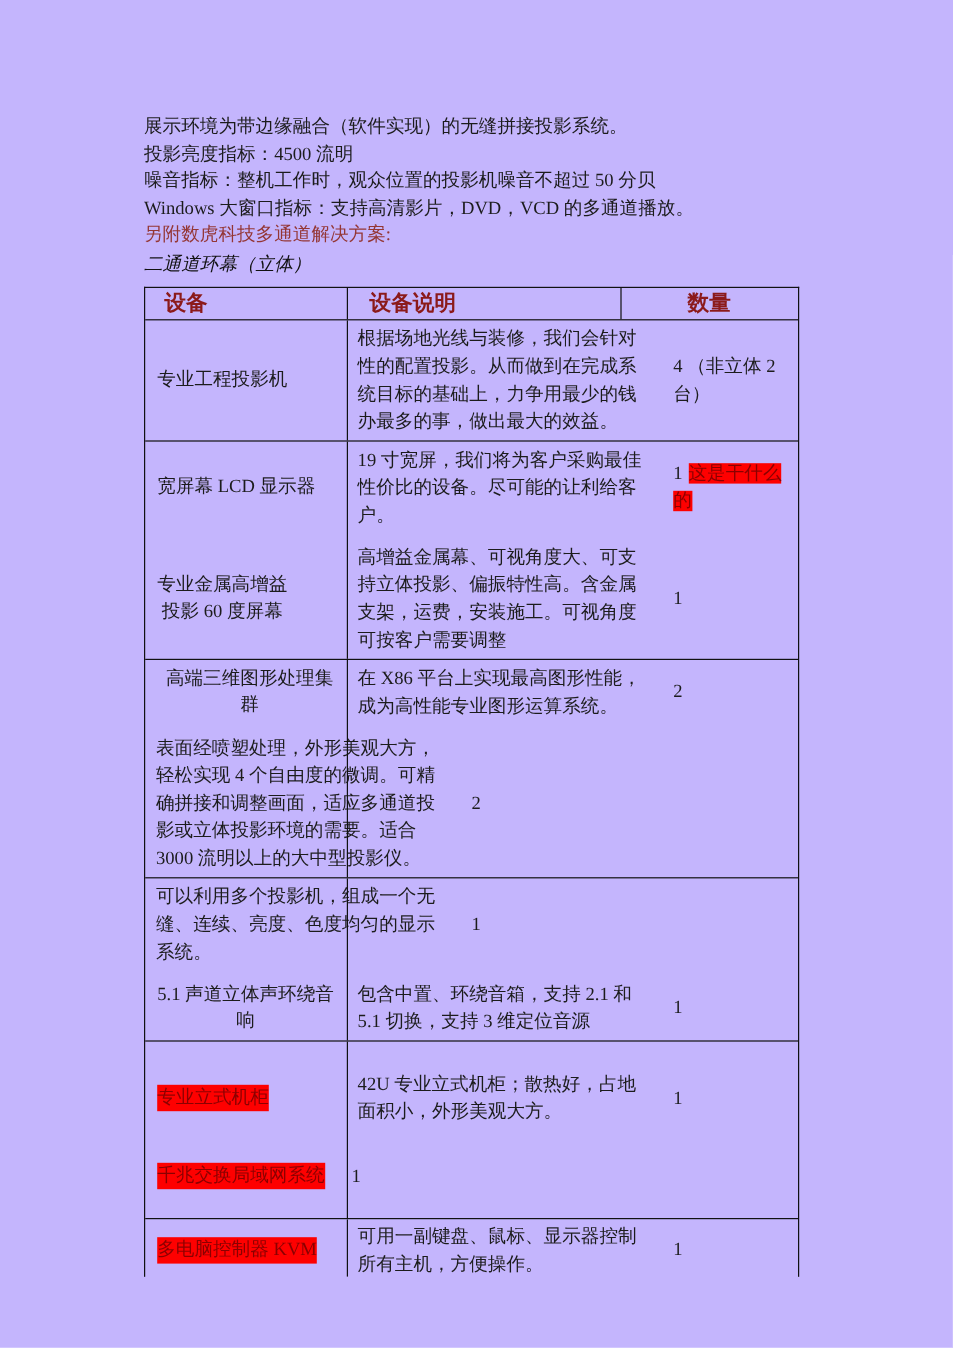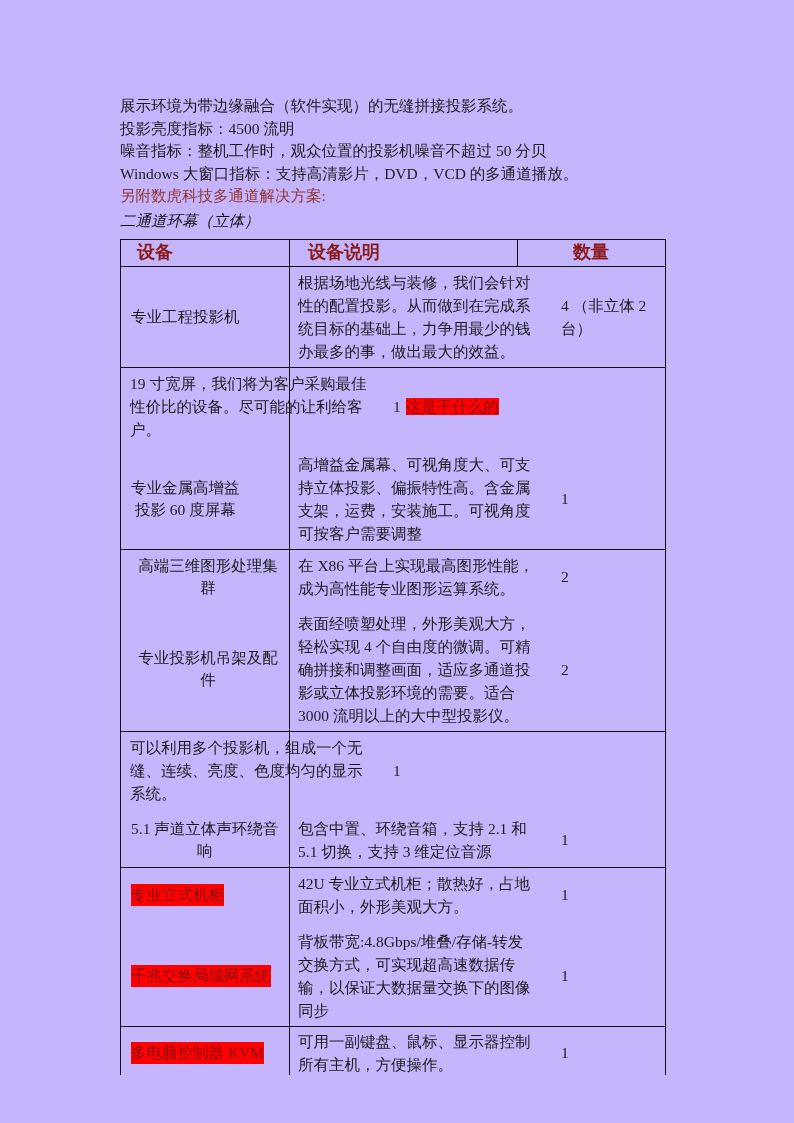--- a/index.html
+++ b/index.html
@@ -113,20 +113,21 @@
           <div class="cell-device">专业工程投影机</div>
           <div class="cell-desc">根据场地光线与装修，我们会针对性的配置投影。从而做到在完成系统目标的基础上，力争用最少的钱办最多的事，做出最大的效益。</div>
           <div class="cell-qty">
               <span class="qty-inner">4 （非立体 2 台）</span>
             </div>
         </div>
       </div>
 
       <div class="trow row-b">
         <div class="entry">
+          <div class="cell-device">宽屏幕 LCD 显示器</div>
           <div class="cell-desc">19 寸宽屏，我们将为客户采购最佳性价比的设备。尽可能的让利给客户。</div>
           <div class="cell-qty">
             <span class="qty-inner"><span>1</span><span class="hl hl-gap">这是干什么的</span></span>
           </div>
         </div>
         <div class="entry">
           <div class="cell-device">专业金属高增益
 投影 60 度屏幕</div>
           <div class="cell-desc">高增益金属幕、可视角度大、可支持立体投影、偏振特性高。含金属支架，运费，安装施工。可视角度可按客户需要调整</div>
           <div class="cell-qty">
@@ -137,21 +138,20 @@
 
       <div class="trow row-c">
         <div class="entry">
           <div class="cell-device">高端三维图形处理集群</div>
           <div class="cell-desc">在 X86 平台上实现最高图形性能，成为高性能专业图形运算系统。</div>
           <div class="cell-qty">
               <span class="qty-inner">2</span>
             </div>
         </div>
         <div class="entry">
-          <div class="cell-device">专业投影机吊架及配件</div>
           <div class="cell-desc">表面经喷塑处理，外形美观大方，轻松实现 4 个自由度的微调。可精确拼接和调整画面，适应多通道投影或立体投影环境的需要。适合 3000 流明以上的大中型投影仪。</div>
           <div class="cell-qty">
               <span class="qty-inner">2</span>
             </div>
         </div>
       </div>
 
       <div class="trow row-d">
         <div class="entry">
           <div class="cell-desc">可以利用多个投影机，组成一个无缝、连续、亮度、色度均匀的显示系统。</div>
@@ -172,21 +172,20 @@
       <div class="trow row-e">
         <div class="entry">
           <div class="cell-device"><span class="hl">专业立式机柜</span></div>
           <div class="cell-desc">42U 专业立式机柜；散热好，占地面积小，外形美观大方。</div>
           <div class="cell-qty">
               <span class="qty-inner">1</span>
             </div>
         </div>
         <div class="entry">
           <div class="cell-device"><span class="hl">千兆交换局域网系统</span></div>
-          <div class="cell-desc">背板带宽:4.8Gbps/堆叠/存储-转发交换方式，可实现超高速数据传输，以保证大数据量交换下的图像同步</div>
           <div class="cell-qty">
               <span class="qty-inner">1</span>
             </div>
         </div>
       </div>
 
       <div class="trow row-f">
         <div class="entry">
           <div class="cell-device"><span class="hl">多电脑控制器 KVM</span></div>
           <div class="cell-desc">可用一副键盘、鼠标、显示器控制所有主机，方便操作。</div>

